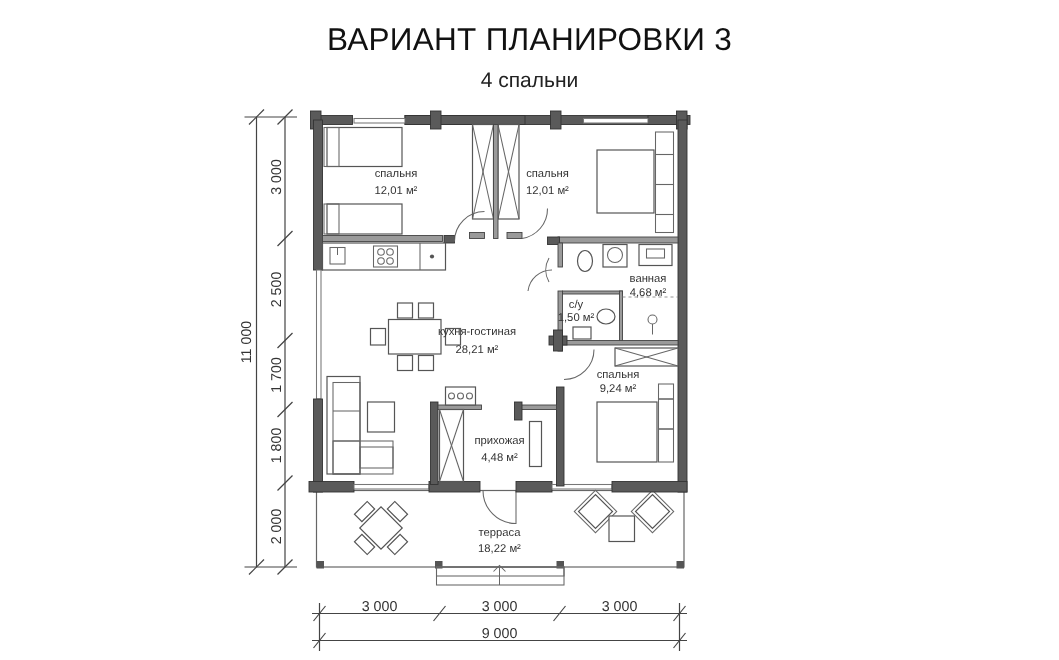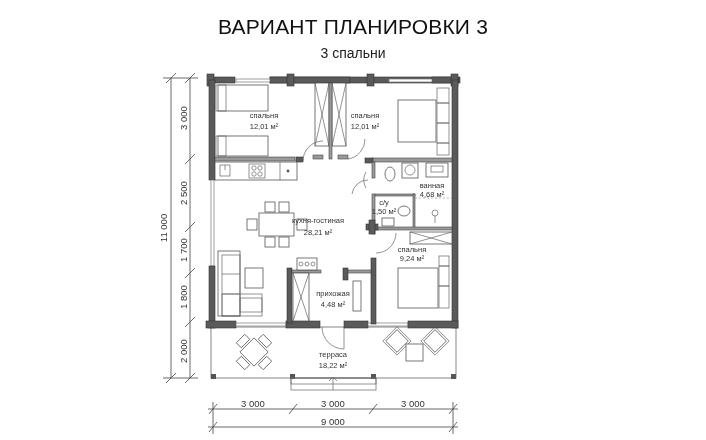--- a/index.html
+++ b/index.html
@@ -13,21 +13,21 @@
   .part { fill: #9a9a9a; stroke: #444; stroke-width: 0.6; }
   .furn { fill: #fff; stroke: #555; stroke-width: 0.8; }
   .thin { fill: none; stroke: #666; stroke-width: 0.7; }
   .dl { stroke: #444; stroke-width: 0.8; fill: none; }
   .win { fill: #fff; stroke: #777; stroke-width: 0.7; }
 </style>
 </head>
 <body>
 
 <div class="title">ВАРИАНТ ПЛАНИРОВКИ 3</div>
-<div class="subtitle">3 спальни</div>
+<div class="subtitle">4 спальни</div>
 
 <svg width="706" height="440" viewBox="0 0 706 440">
 
   <g>
     <line x1="171" y1="78" x2="171" y2="378" class="dl"></line>
     <line x1="190" y1="78" x2="190" y2="378" class="dl"></line>
 
     <line x1="166" y1="83" x2="176" y2="73" class="dl"></line>
     <line x1="166" y1="383" x2="176" y2="373" class="dl"></line>
     <line x1="163" y1="78" x2="198" y2="78" class="dl"></line>

